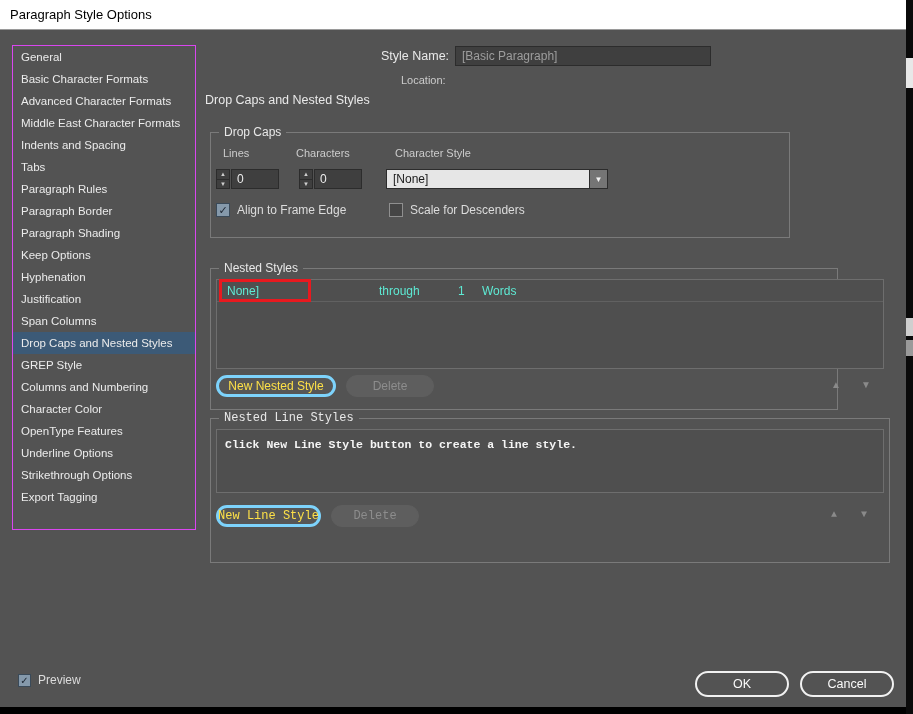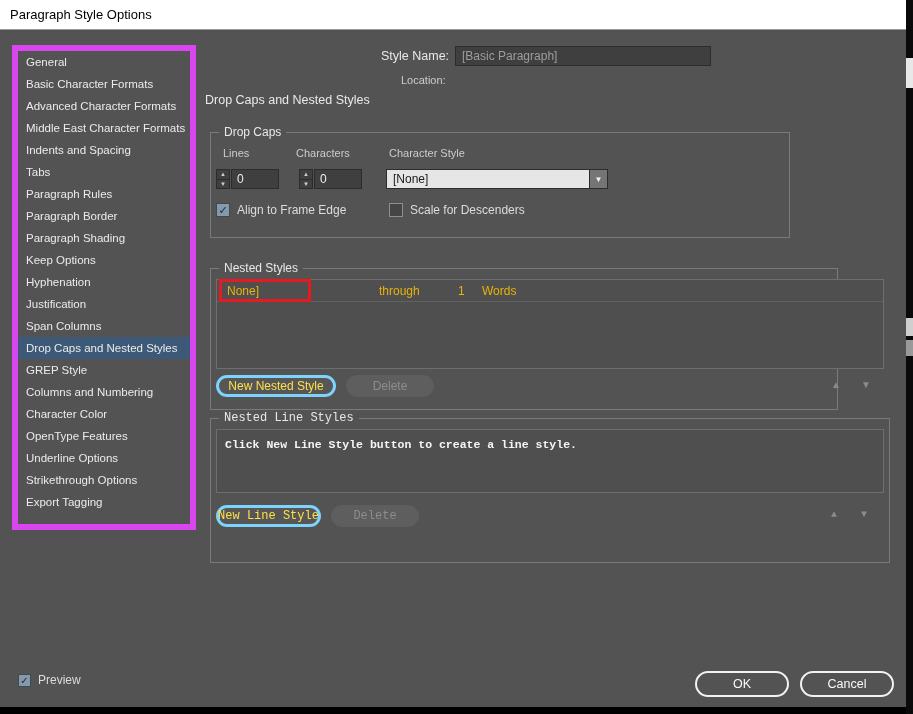--- a/index.html
+++ b/index.html
@@ -11,21 +11,21 @@
   .titlebar .wtitle { position: absolute; left: 10px; top: 0; line-height: 29px; font-size: 13px; color: #000; }
 
   
   .right-strip { position: absolute; left: 906px; top: 0; width: 7px; height: 714px; background: #0a0a0a; }
   .right-strip .blk { position: absolute; left: 0; width: 7px; }
 
   
   .dialog { position: absolute; left: 0; top: 30px; width: 906px; height: 677px; background: #535353; }
 
   
-  .sidebar { position: absolute; left: 12px; top: 15px; width: 184px; height: 485px; background: #535353; border: 6px solid #d946ef; }
+  .sidebar { position: absolute; left: 12px; top: 15px; width: 184px; height: 485px; background: #535353; border: 1px solid #d946ef; }
   .side-item { height: 22px; line-height: 22px; padding-left: 8px; font-size: 11.5px; color: #ebebeb; white-space: nowrap; cursor: default; }
   .side-item.selected { background: #3c5a77; }
 
   .lbl { position: absolute; font-size: 12px; color: #dcdcdc; white-space: nowrap; }
   .lbl.small { font-size: 11px; color: #cccccc; }
   .lbl.bright { color: #e9e9e9; }
 
   .textfield { position: absolute; background: #3f3f3f; border: 1px solid #2c2c2c; color: #9d9d9d; font-size: 12px; padding: 0 6px; font-family: "Liberation Sans", sans-serif; }
   .numfield { position: absolute; width: 48px; height: 20px; background: #3f3f3f; border: 1px solid #2c2c2c; color: #ececec; font-size: 12px; padding: 0 5px; font-family: "Liberation Sans", sans-serif; }
 
@@ -44,21 +44,21 @@
   .dropdown .dd-arrow { position: absolute; right: -1px; top: -1px; width: 19px; height: 20px; background: #757575; border: 1px solid #2c2c2c; color: #f2f2f2; display: flex; align-items: center; justify-content: center; font-size: 9px; }
 
   
   .cb { position: absolute; width: 14px; height: 14px; }
   .cb.checked { background: #8599ab; border: 1px solid #3a4a59; color: #1b2430; font-size: 11px; line-height: 13px; text-align: center; }
   .cb.unchecked { background: #454545; border: 1px solid #8f8f8f; }
 
   
   .listbox { position: absolute; background: #4f4f4f; border: 1px solid #6e6e6e; }
   .list-row { position: relative; height: 22px; border-bottom: 1px solid #616161; }
-  .cell { position: absolute; top: 0; line-height: 22px; font-size: 12px; color: #eab308; white-space: nowrap; }
+  .cell { position: absolute; top: 0; line-height: 22px; font-size: 12px; color: #5eead4; white-space: nowrap; }
   .red-box { position: absolute; border: 3px solid #e8191f; pointer-events: none; }
 
   
   .pill-btn { position: absolute; height: 22px; border: 3px solid #7dd3fc; border-radius: 12px; background: #565656; color: #fde047; font-size: 12px; display: flex; align-items: center; justify-content: center; cursor: default; white-space: nowrap; }
   .pill-btn.disabled { border: 1px solid #5e5e5e; background: #5e5e5e; color: #8d8d8d; }
   .dialog-btn { position: absolute; width: 94px; height: 26px; border: 2px solid #f2f2f2; border-radius: 14px; background: #535353; color: #fafafa; font-size: 12.5px; display: flex; align-items: center; justify-content: center; cursor: default; }
   .reorder { position: absolute; font-size: 10px; color: #8a8a8a; line-height: 1; cursor: default; }
 
   .placeholder-text { position: absolute; font-size: 11.5px; font-weight: bold; color: #f5f5f5; white-space: nowrap; }
 </style>
@@ -106,21 +106,21 @@
     <div class="lbl bright" style="left:381px;top:19px;font-size:12.5px;">Style Name:</div>
     <input class="textfield" style="left: 455px; top: 16px; width: 256px; height: 20px;" value="[Basic Paragraph]">
     <div class="lbl small" style="left:401px;top:44px;">Location:</div>
     <div class="lbl bright" style="left:205px;top:63px;font-size:12.5px;">Drop Caps and Nested Styles</div>
 
     <div class="group" style="left:210px;top:102px;width:580px;height:106px;">
       <div class="group-title">Drop Caps</div>
 
       <div class="lbl small" style="left:12px;top:14px;">Lines</div>
       <div class="lbl small" style="left:85px;top:14px;">Characters</div>
-      <div class="lbl small" style="left:178px;top:14px;">Character Style</div>
+      <div class="lbl small" style="left:184px;top:14px;">Character Style</div>
 
       <div class="stepper" style="left:5px;top:36px;">
         <div class="st-btn">▲</div>
         <div class="st-btn">▼</div>
       </div>
       <input class="numfield" style="left: 20px; top: 36px;" value="0">
 
       <div class="stepper" style="left:88px;top:36px;">
         <div class="st-btn">▲</div>
         <div class="st-btn">▼</div>

